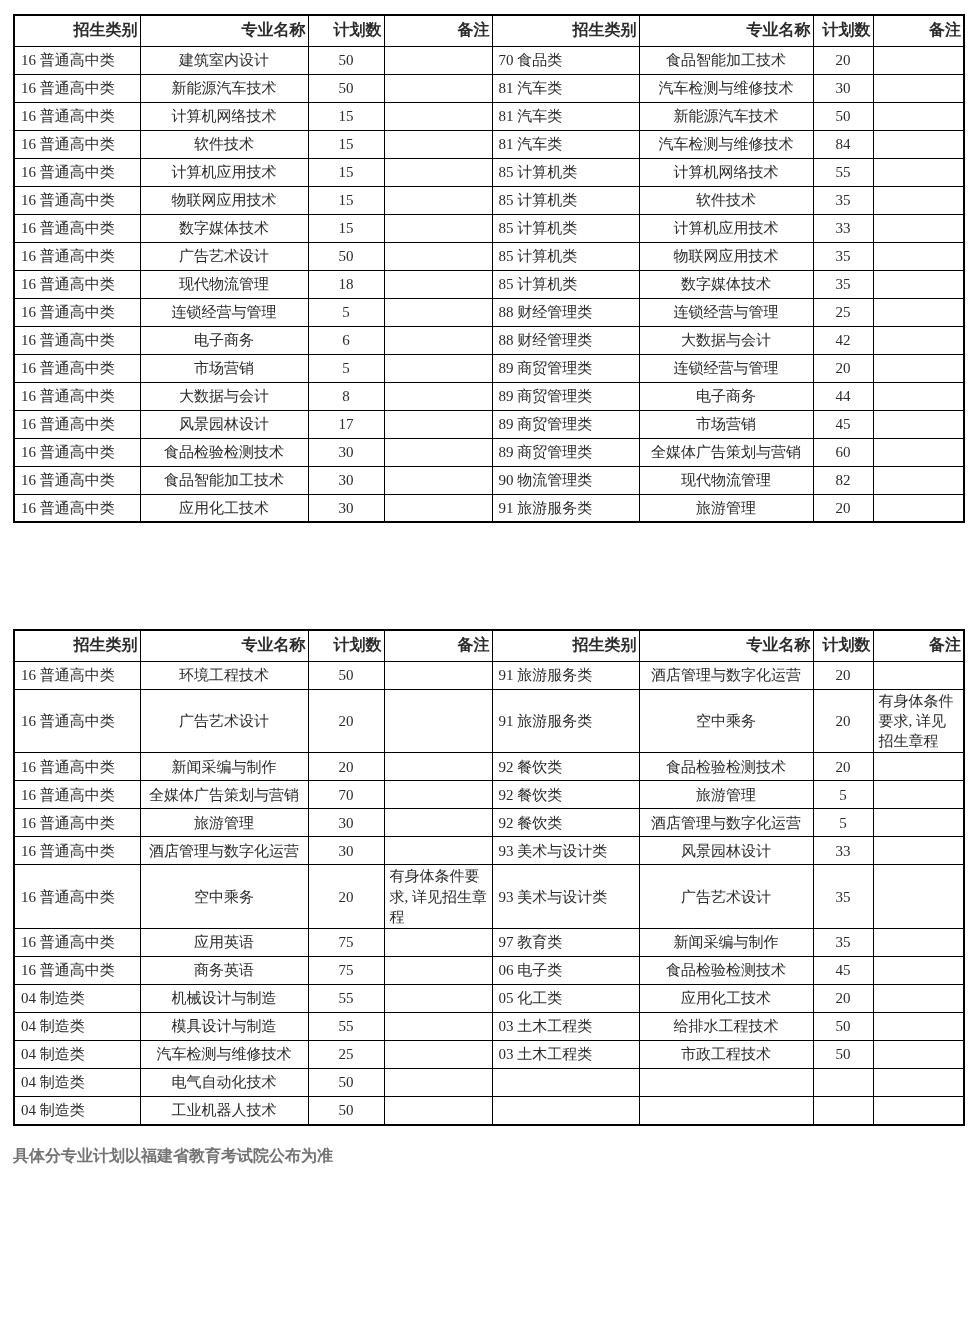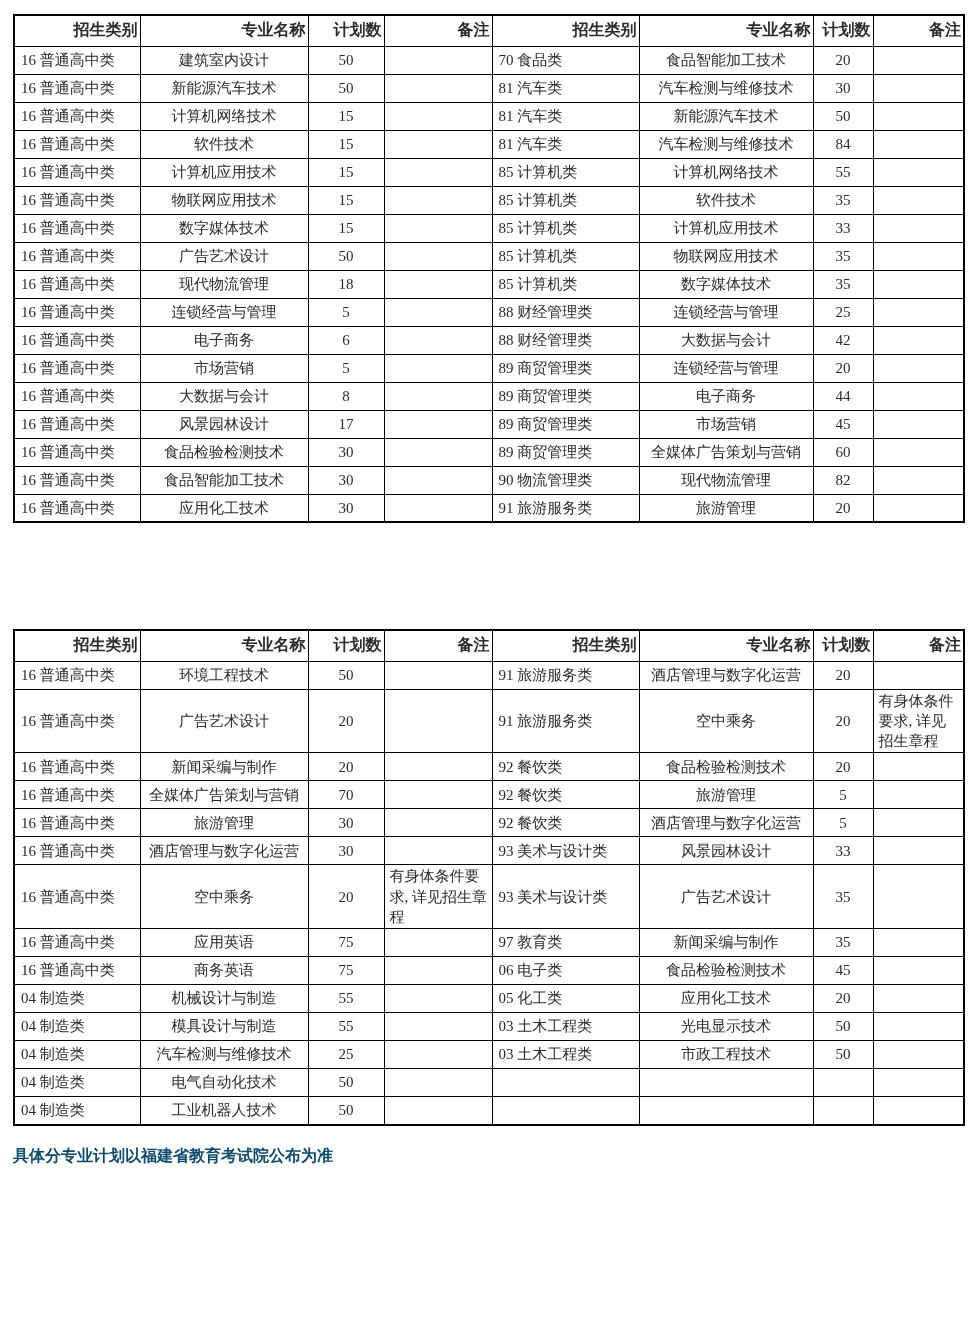--- a/index.html
+++ b/index.html
@@ -46,21 +46,21 @@
   td.col-category { text-align: left; padding-left: 6px; }
   td.col-major   { text-align: center; }
   td.col-plan    { text-align: center; }
   td.col-remark  { text-align: left; padding-left: 5px; padding-right: 3px; }
   #table-1 { margin-top: 106px; }
   .footer-note {
     margin-top: 20px;
     font-family: "Liberation Sans", "DejaVu Sans", sans-serif;
     font-size: 16px;
     font-weight: 600;
-    color: #0c4a6e;
+    color: #737373;
   }
 </style>
 </head>
 <body>
 
 <div class="page">
   <table class="plan-table" id="table-0">
       <colgroup>
         <col style="width: 126px;">
         <col style="width: 168px;">
@@ -379,21 +379,21 @@
           <td class="col-major">应用化工技术</td>
           <td class="col-plan">20</td>
           <td class="col-remark"></td>
         </tr>
         <tr>
           <td class="col-category">04 制造类</td>
           <td class="col-major">模具设计与制造</td>
           <td class="col-plan">55</td>
           <td class="col-remark"></td>
           <td class="col-category">03 土木工程类</td>
-          <td class="col-major">光电显示技术</td>
+          <td class="col-major">给排水工程技术</td>
           <td class="col-plan">50</td>
           <td class="col-remark"></td>
         </tr>
         <tr>
           <td class="col-category">04 制造类</td>
           <td class="col-major">汽车检测与维修技术</td>
           <td class="col-plan">25</td>
           <td class="col-remark"></td>
           <td class="col-category">03 土木工程类</td>
           <td class="col-major">市政工程技术</td>

